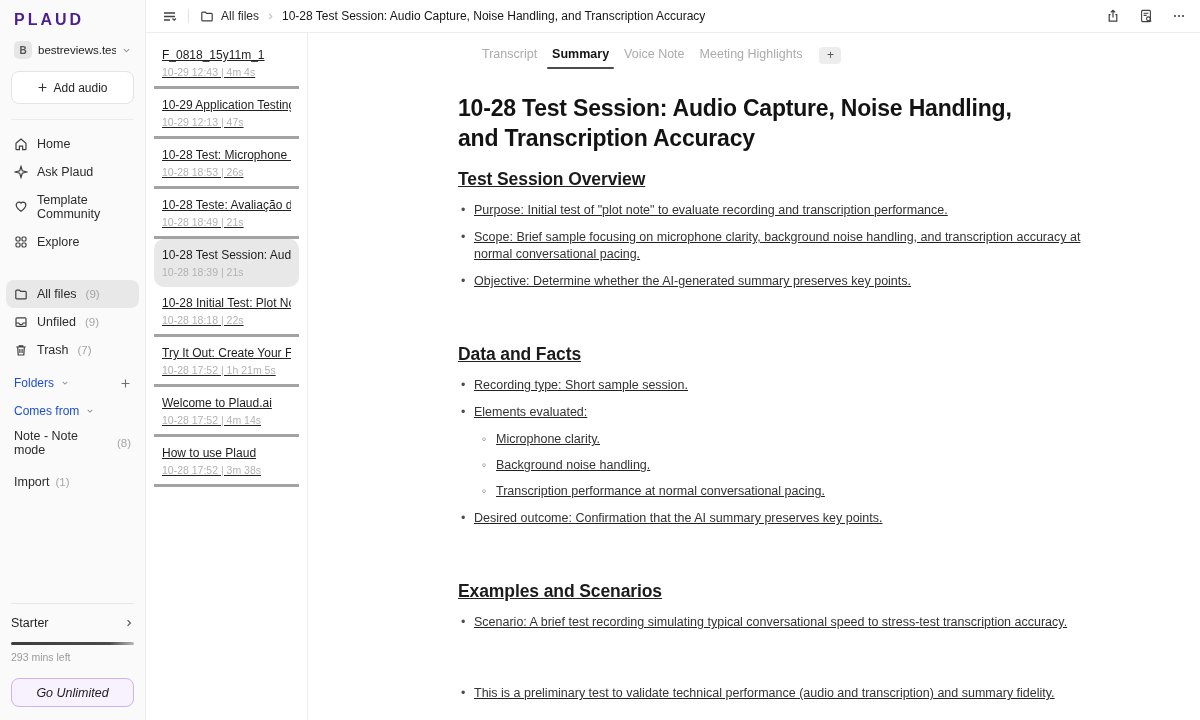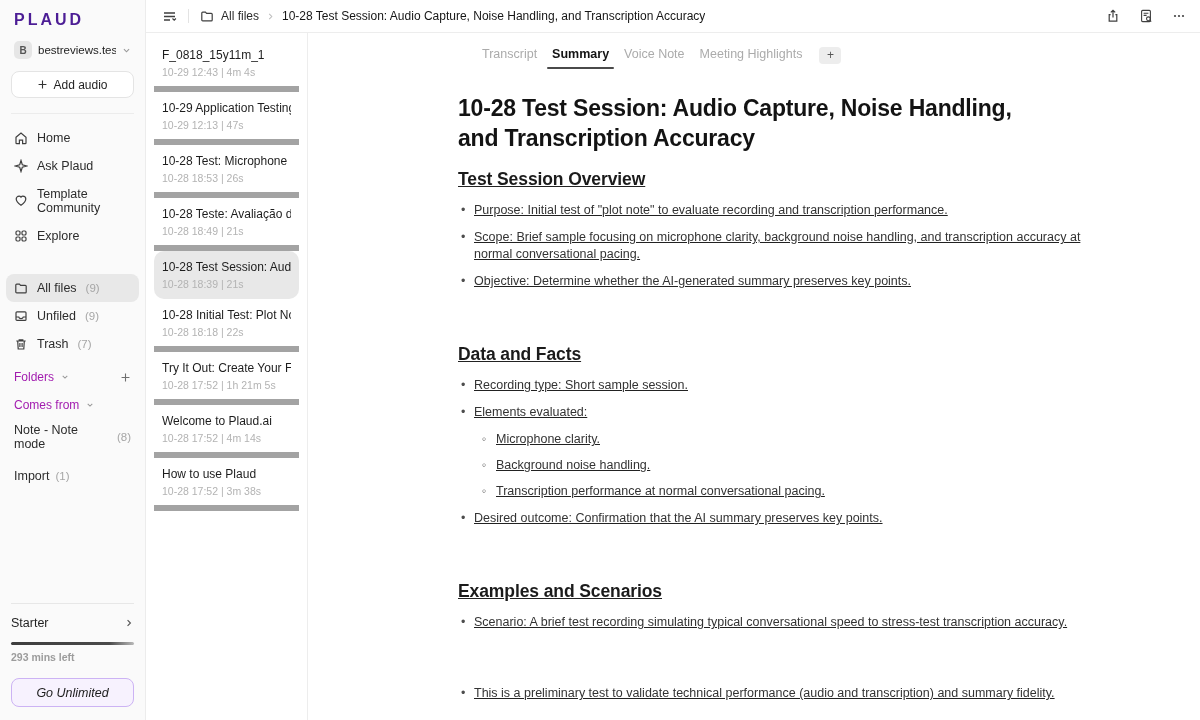--- a/index.html
+++ b/index.html
@@ -17,42 +17,42 @@
     background:#fafafa; border-right:1px solid #ececec;
     display:flex; flex-direction:column; position:relative;
   }
   .logo { font-size:16px; font-weight:700; letter-spacing:3px; padding:11px 14px 6px; color:#4c1d95; }
   .account { display:flex; align-items:center; gap:6px; padding:6px 14px 2px; cursor:pointer; }
   .avatar { width:18px; height:18px; border-radius:5px; background:#e6e6e6; color:#555;
     font-size:10px; font-weight:700; display:flex; align-items:center; justify-content:center; flex:none; }
   .account-name { font-size:11.5px; color:#1d1d1d; white-space:nowrap; overflow:hidden; }
   .chev { color:#9a9a9a; flex:none; }
   .add-audio {
-    margin:10px 11px 0; height:27px; border:1px solid #e4e4e4; border-radius:8px;
+    margin:10px 11px 0; height:33px; border:1px solid #e4e4e4; border-radius:8px;
     background:#fff; display:flex; align-items:center; justify-content:center; gap:5px;
     font-size:12px; color:#1f1f1f; cursor:pointer;
   }
   .sb-divider { border-top:1px solid #ececec; margin:15px 11px 0; }
   .nav-list { margin-top:10px; }
   .nav-row { display:flex; align-items:center; gap:9px; padding:7px 14px; font-size:12.5px; color:#2c2c2c; cursor:pointer; }
   .nav-row .ic { color:#3f3f3f; flex:none; }
   .lib-list { margin-top:24px; }
   .lib-row { display:flex; align-items:center; gap:9px; margin:0 6px; padding:7px 8px; border-radius:8px;
     font-size:12.5px; color:#2c2c2c; cursor:pointer; }
   .lib-row.selected { background:var(--selected_bg, #ececec); }
   .count { color:#a6a6a6; font-size:11.5px; }
-  .group-row { display:flex; align-items:center; gap:7px; padding:12px 14px 2px; font-size:12px; color:#a21caf; cursor:pointer; }
+  .group-row { display:flex; align-items:center; gap:7px; padding:12px 14px 2px; font-size:12px; color:#1d4ed8; cursor:pointer; }
   .group-row .plus-btn { margin-left:auto; color:#6f6f6f; cursor:pointer; }
   .src-row { display:flex; align-items:center; gap:6px; padding:9px 14px; font-size:12.5px; color:#2c2c2c; cursor:pointer; }
   .sb-spacer { flex:1; }
   .plan { margin:0 11px; border-top:1px solid #e7e7e7; padding-top:12px; }
   .plan-row { display:flex; align-items:center; justify-content:space-between; font-size:12.5px; color:#1f1f1f; cursor:pointer; }
   .plan-bar { height:3px; border-radius:2px; margin-top:12px;
     background:linear-gradient(90deg,#3d3d3d 0%,#4a4a4a 80%,#b9b9b9 100%); }
-  .plan-mins { font-size:10.5px; color:#9c9c9c; margin-top:6px;font-weight:bold; }
+  .plan-mins { font-size:10.5px; color:#9c9c9c; margin-top:6px; }
   .go-unlimited {
     margin:15px 0 13px; height:29px; width:100%; border-radius:8px;
     border:1px solid var(--upgrade_border,#ccb3f4); background:var(--upgrade_bg,#f7f2fe);
     font-size:12.5px; color:#1d1d1d; cursor:pointer; font-family:inherit;font-style:italic;
   }
 
   
   .main-wrap { flex:1; display:flex; flex-direction:column; min-width:0; }
   .topbar { height:33px; border-bottom:1px solid #ededed; display:flex; align-items:center; padding:0 14px 0 16px; flex:none; background:#fff; }
   .tb-ic { color:#3f3f3f; cursor:pointer; }
@@ -62,21 +62,21 @@
   .crumb-chev { color:#bdbdbd; }
   .crumb-title { font-size:12px; color:#161616; font-weight:500; white-space:nowrap; overflow:hidden; text-overflow:ellipsis; }
   .tb-right { margin-left:auto; display:flex; align-items:center; gap:19px; }
 
   .body-row { flex:1; display:flex; min-height:0; }
 
   
   .file-col { width:162px; min-width:162px; border-right:1px solid #ededed; padding:6px 8px; overflow:hidden; }
   .file-item { padding:9px 8px 8px; cursor:pointer; border-radius:10px; }
   .file-item + .file-item { border-top:0; }
-  .file-item:not(.selected) { border-bottom:6px solid #a3a3a3; border-radius:0; }
+  .file-item:not(.selected) { border-bottom:3px solid #a3a3a3; border-radius:0;text-decoration:underline; }
   .file-item.selected { background:var(--selected_bg,#e7e7e7); border-bottom:1px solid transparent; }
   .file-title { font-size:12px; color:#1d1d1d; white-space:nowrap; overflow:hidden; }
   .file-meta { font-size:10.5px; color:#b3b3b3; margin-top:4px; white-space:nowrap; }
 
   
   .content-col { flex:1; min-width:0; overflow:hidden; padding-top:10px; }
   .tabs { display:flex; align-items:center; gap:11px; margin-left:172px; height:24px; }
   .tab { font-size:12.5px; color:#ababab; cursor:pointer; position:relative; padding:3px 2px 6px; }
   .tab.active { color:#141414; font-weight:700; }
   .tab.active::after { content:""; position:absolute; left:-3px; right:-3px; bottom:-2px; height:2px; background:#4a4a4a; border-radius:1px; }

